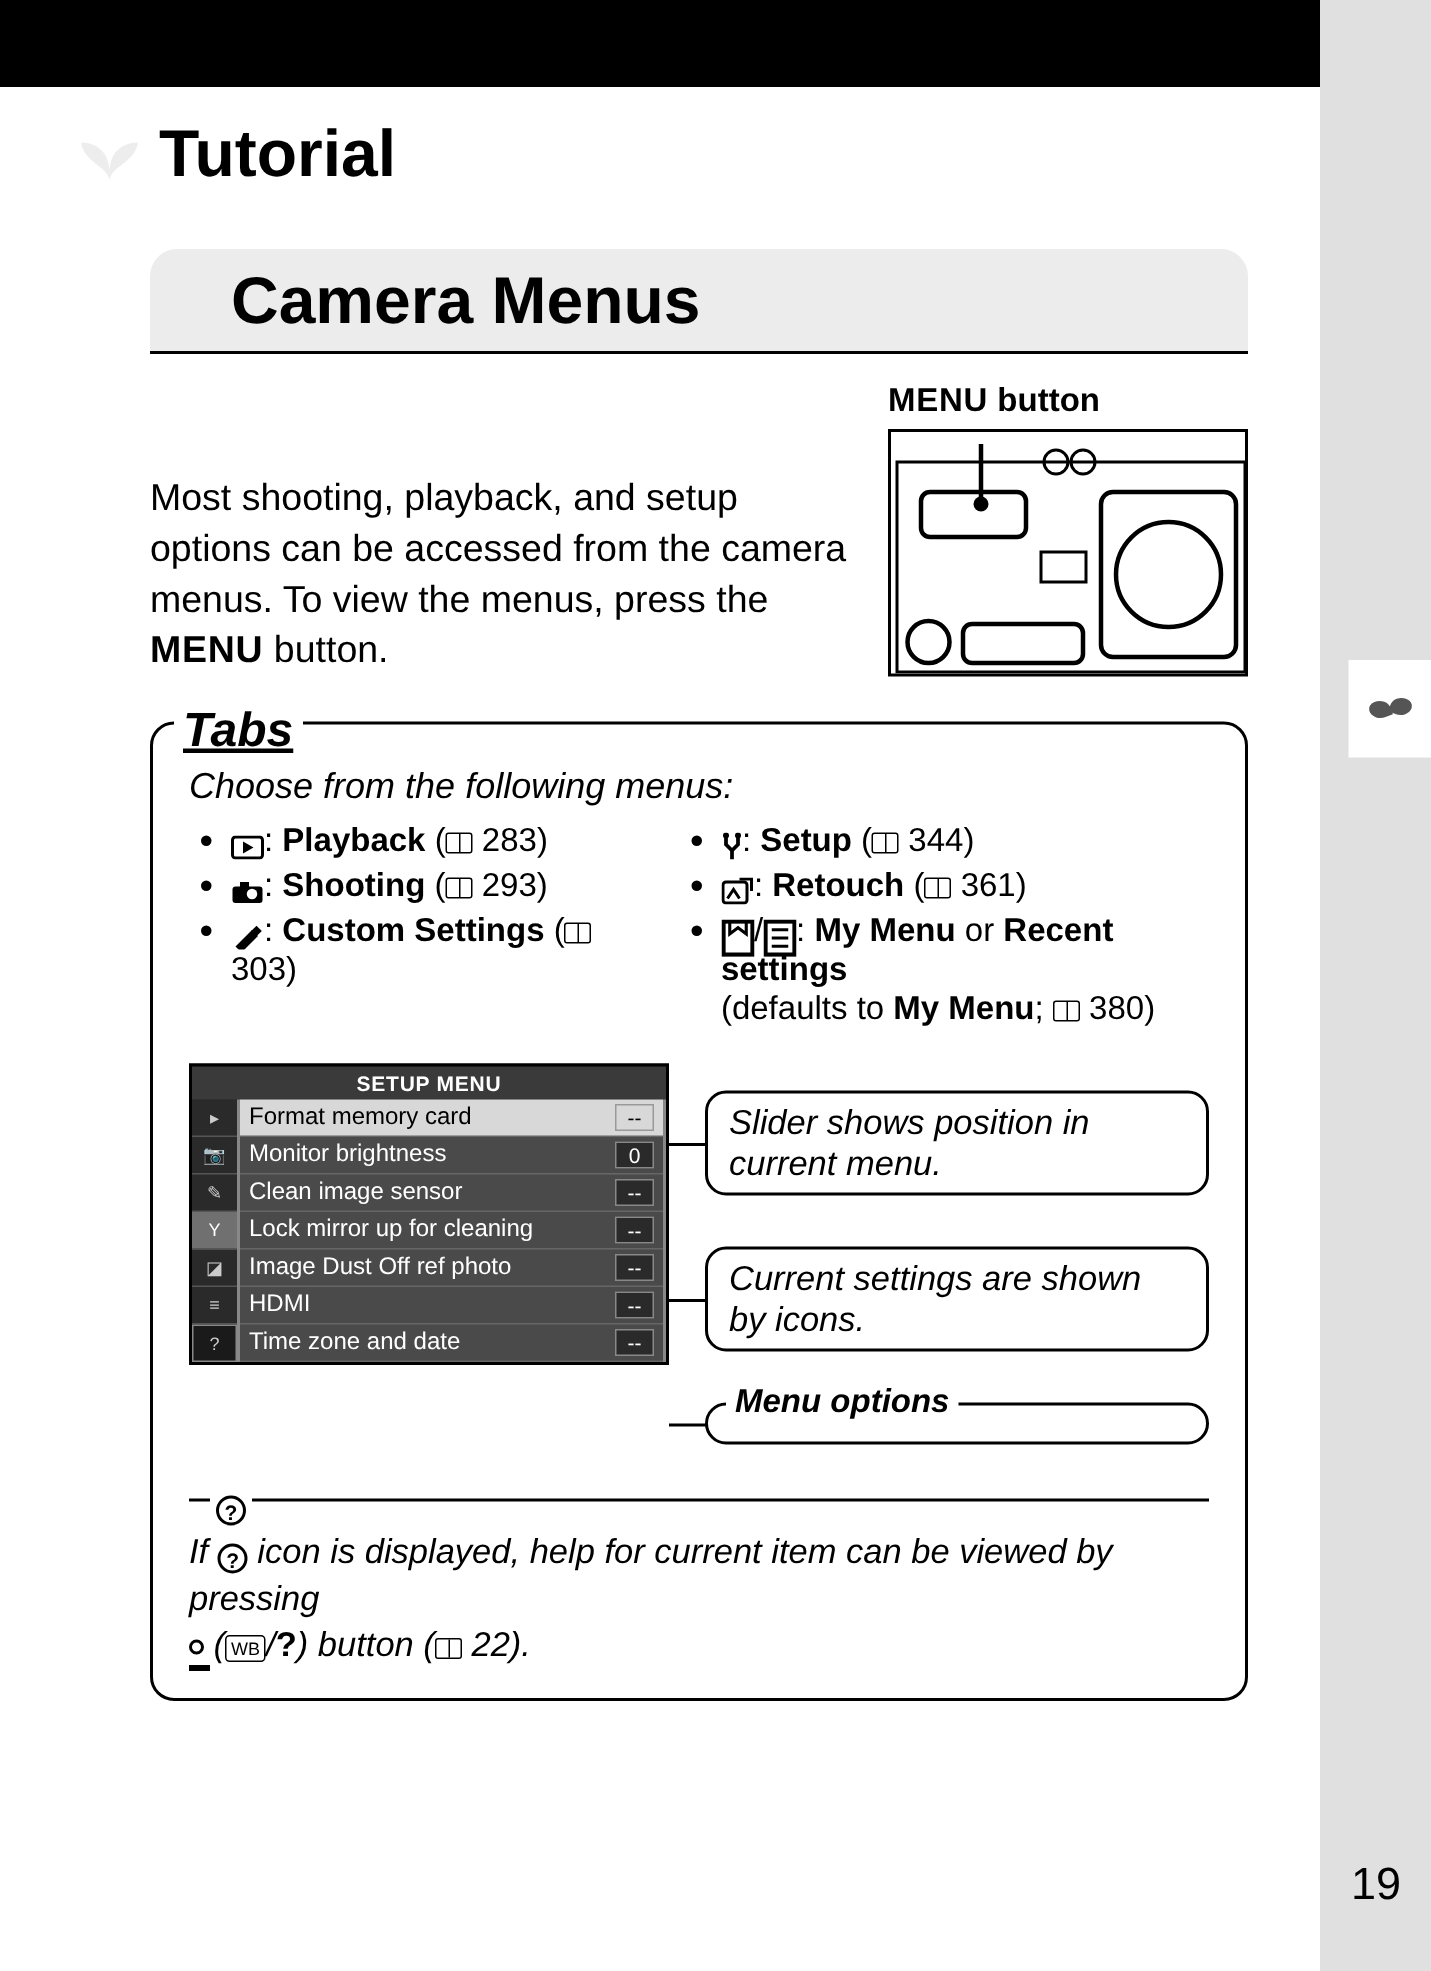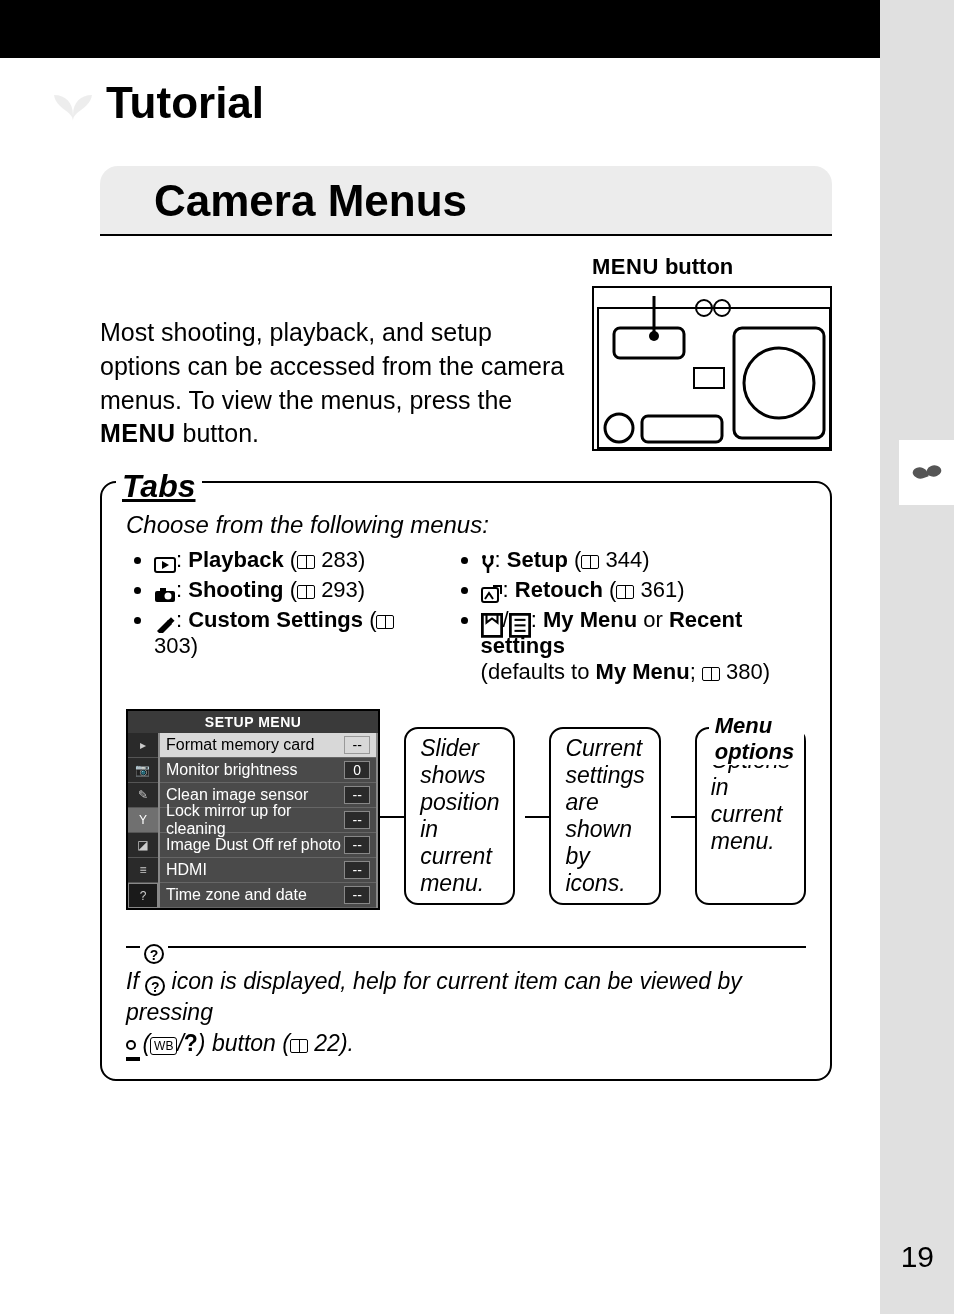--- a/index.html
+++ b/index.html
@@ -245,21 +245,21 @@
     font-size: 14px;
     border: 1px solid #888;
   }
   .list-col .row.sel .val {
     background: #d8d8d8; color:#000; border-color:#999;
   }
 
   .callouts {
     flex: 1;
     display: flex;
-    flex-direction: row;
+    flex-direction: column;
     gap: 34px;
     padding-top: 18px;
   }
   .callout {
     border: 2px solid #000;
     border-radius: 14px;
     padding: 6px 14px;
     font-style: italic;
     font-size: 23px;
     position: relative;
@@ -482,21 +482,20 @@
           <span class="callout-line"></span>
           <span>Slider shows position in current menu.</span>
         </div>
         <div class="callout">
           <span class="callout-line"></span>
           <span>Current settings are shown by icons.</span>
         </div>
         <div class="callout" style="padding-top:18px">
           <span class="callout-line"></span>
           <span class="mo-label">Menu options</span>
-          <span>Options in current menu.</span>
         </div>
       </div>
     </div>
 
     <div class="help-box">
       <span class="help-badge"><span class="qcircle">?</span></span>
       <span>If </span><span class="qcircle">?</span><span> icon is displayed, help for current item can be viewed by pressing </span><br>
       <span class="key-icon"></span>
       <span> (</span><span class="wb-icon">WB</span><span>/</span><b style="font-style:normal">?</b><span>) button (</span><span class="book-icon"></span><span> 22).</span>
     </div>

